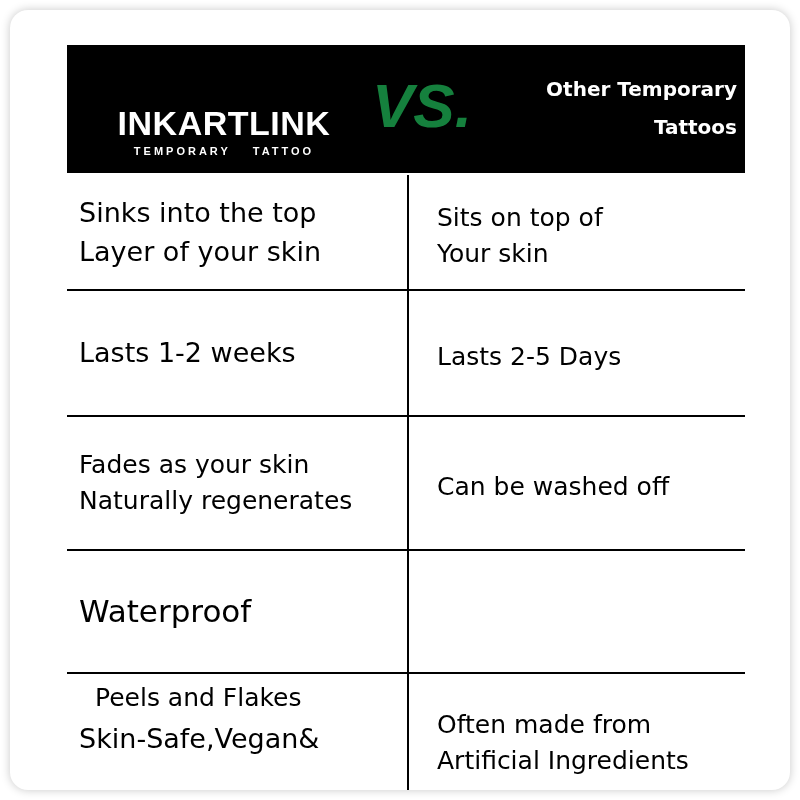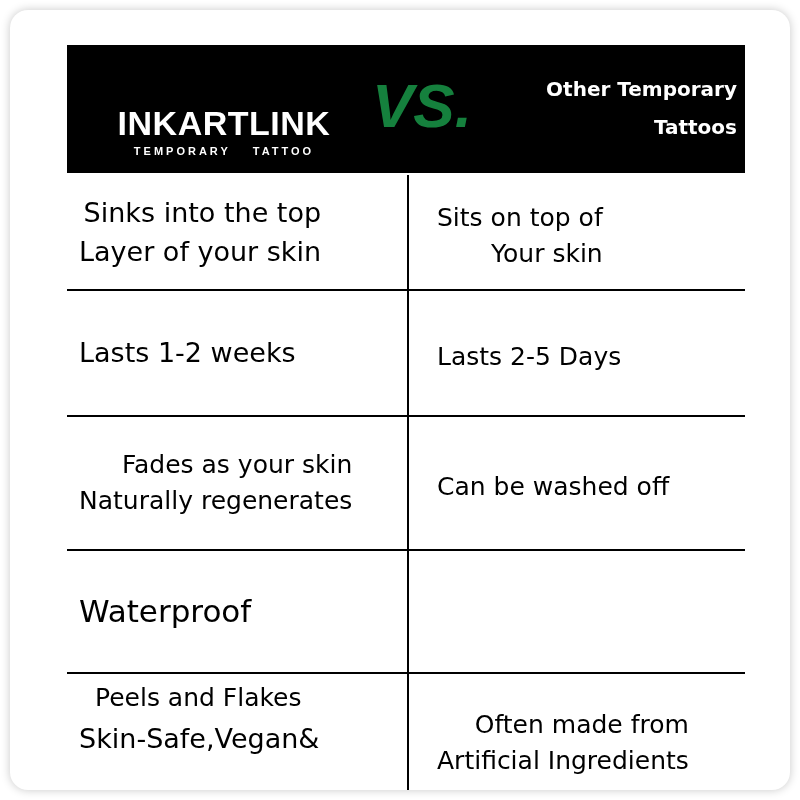--- a/index.html
+++ b/index.html
@@ -105,21 +105,20 @@
     display: flex;
     align-items: center;
     border-bottom: 2px solid #000000;
     box-sizing: border-box;
   }
   .row.last { border-bottom: none; }
   .cell {
     box-sizing: border-box;
     display: flex;
     align-items: center;
-    text-align: right;
   }
   .cell.left {
     width: 342px;
     padding: 0 10px 0 12px;
     border-right: 2px solid #000000;
     min-height: 100%;
     align-self: stretch;
   }
   .cell.right {
     width: 336px;

